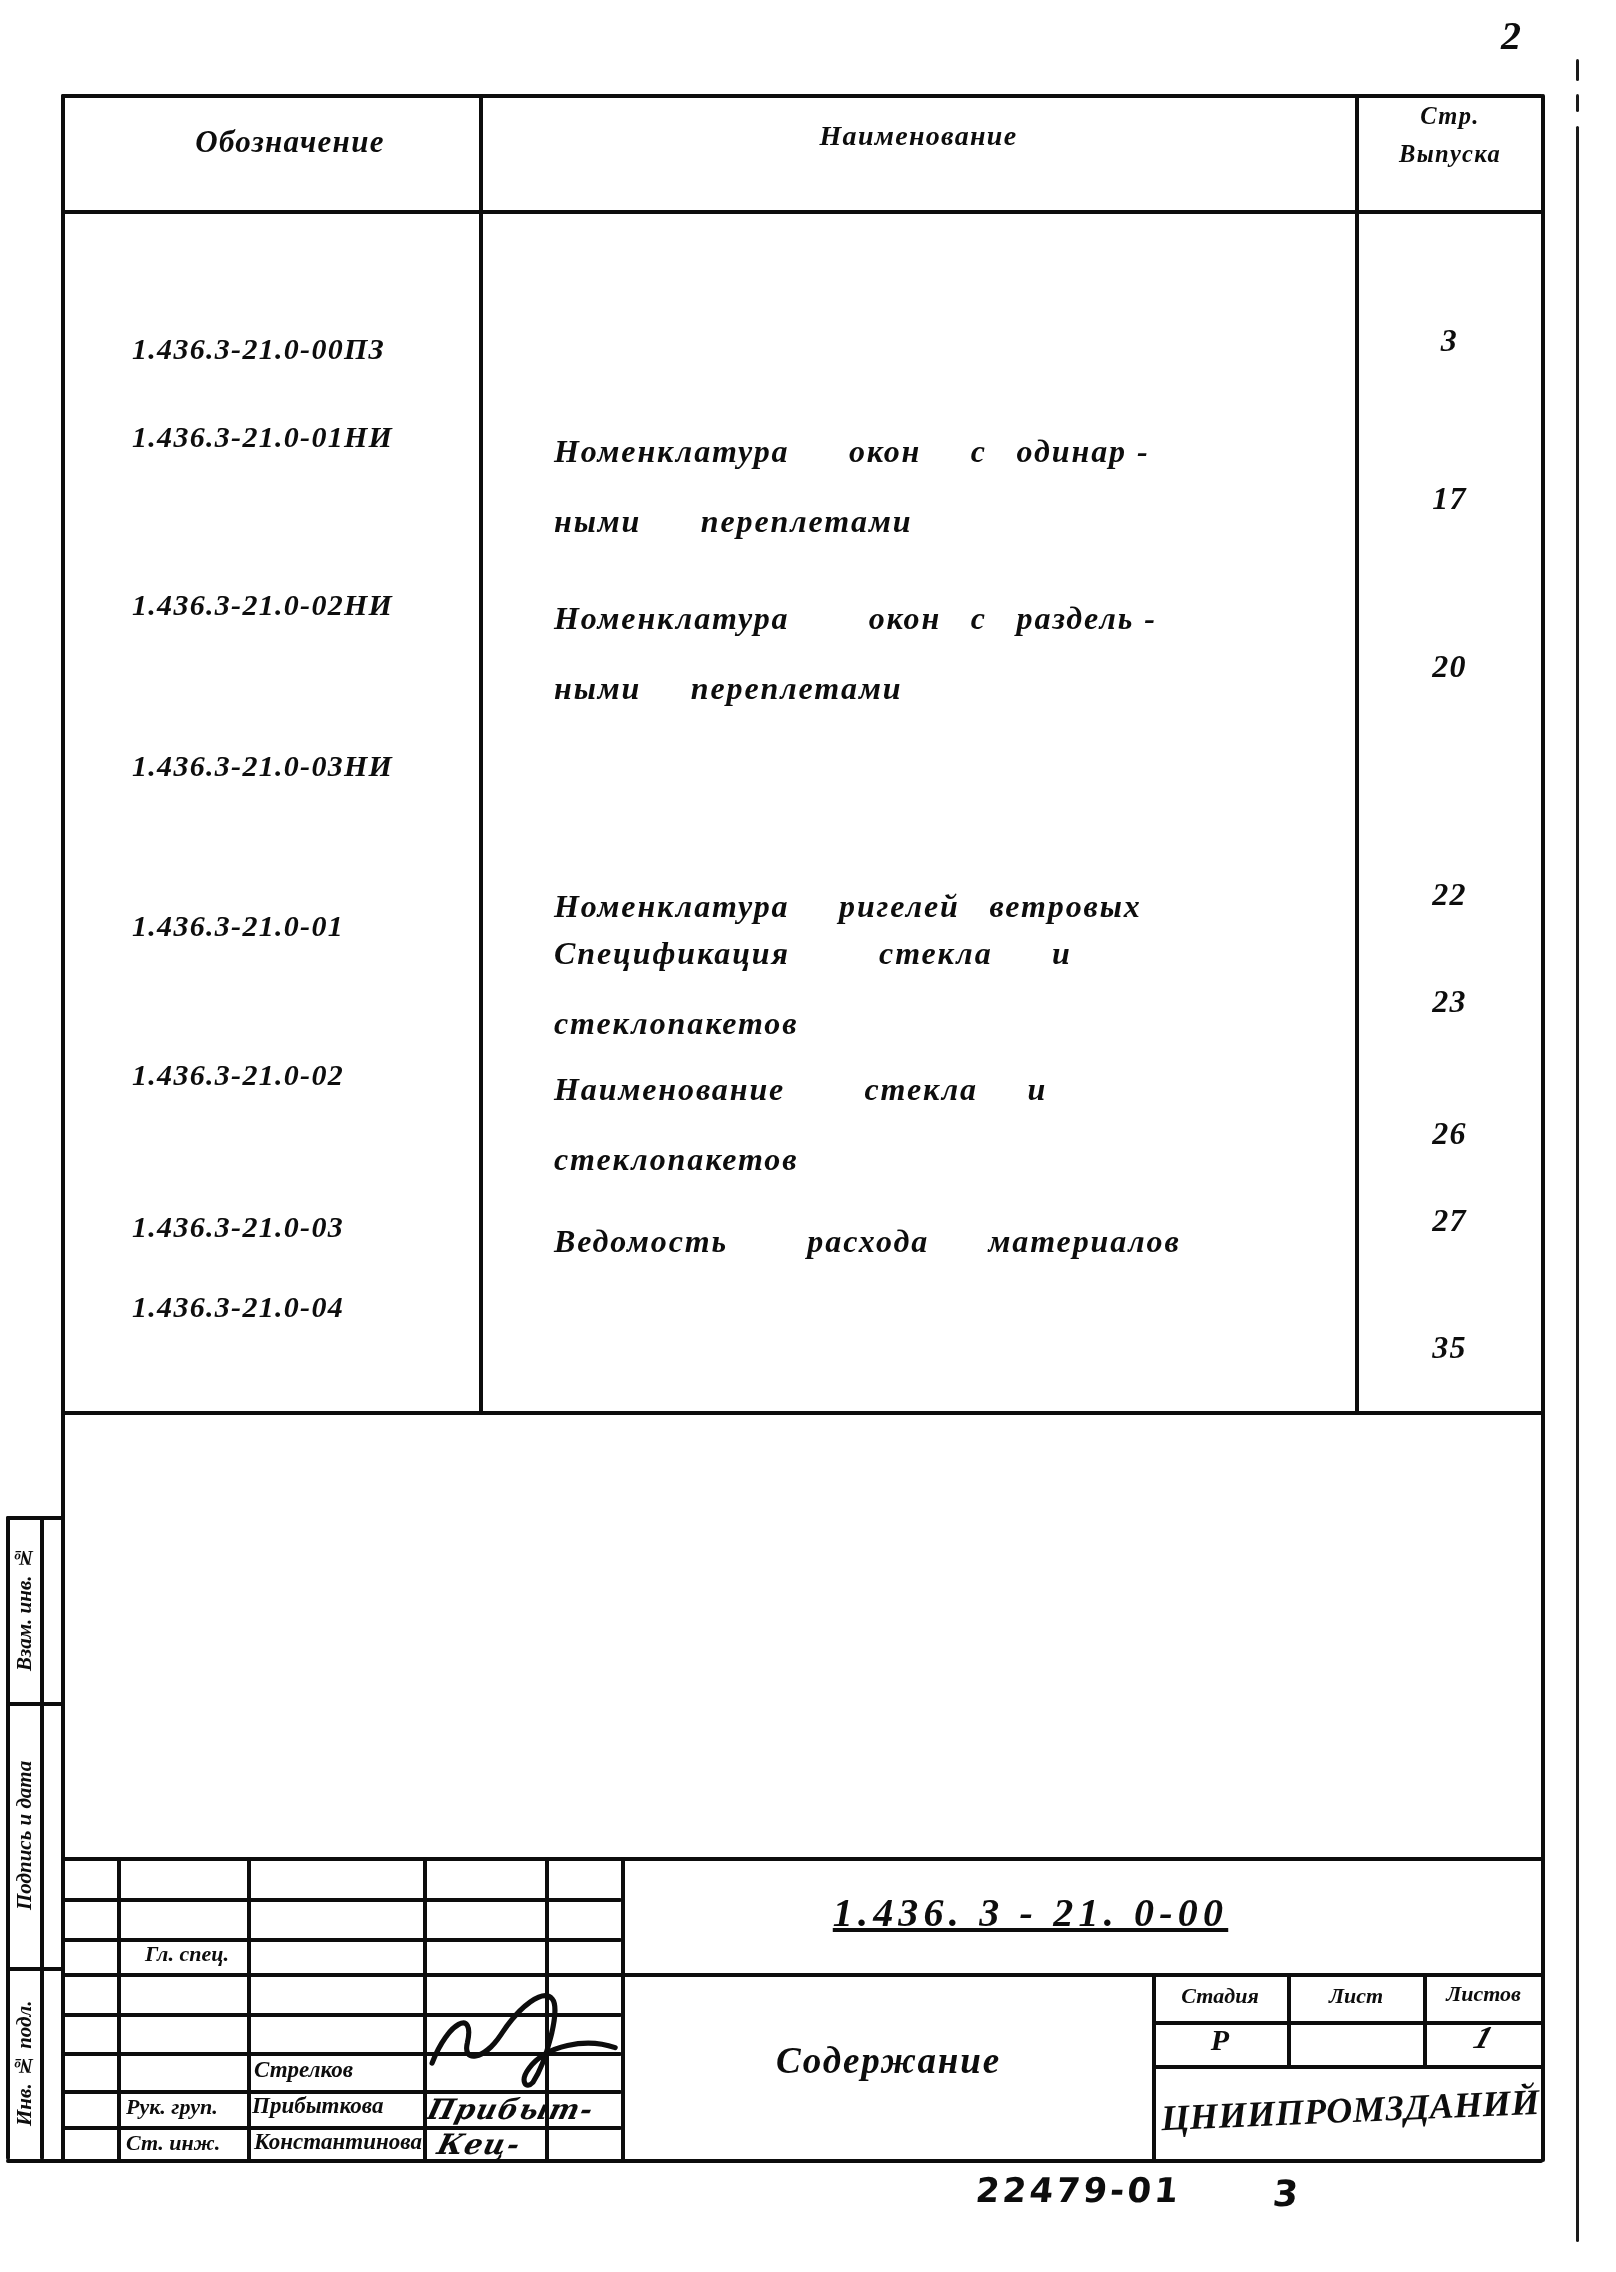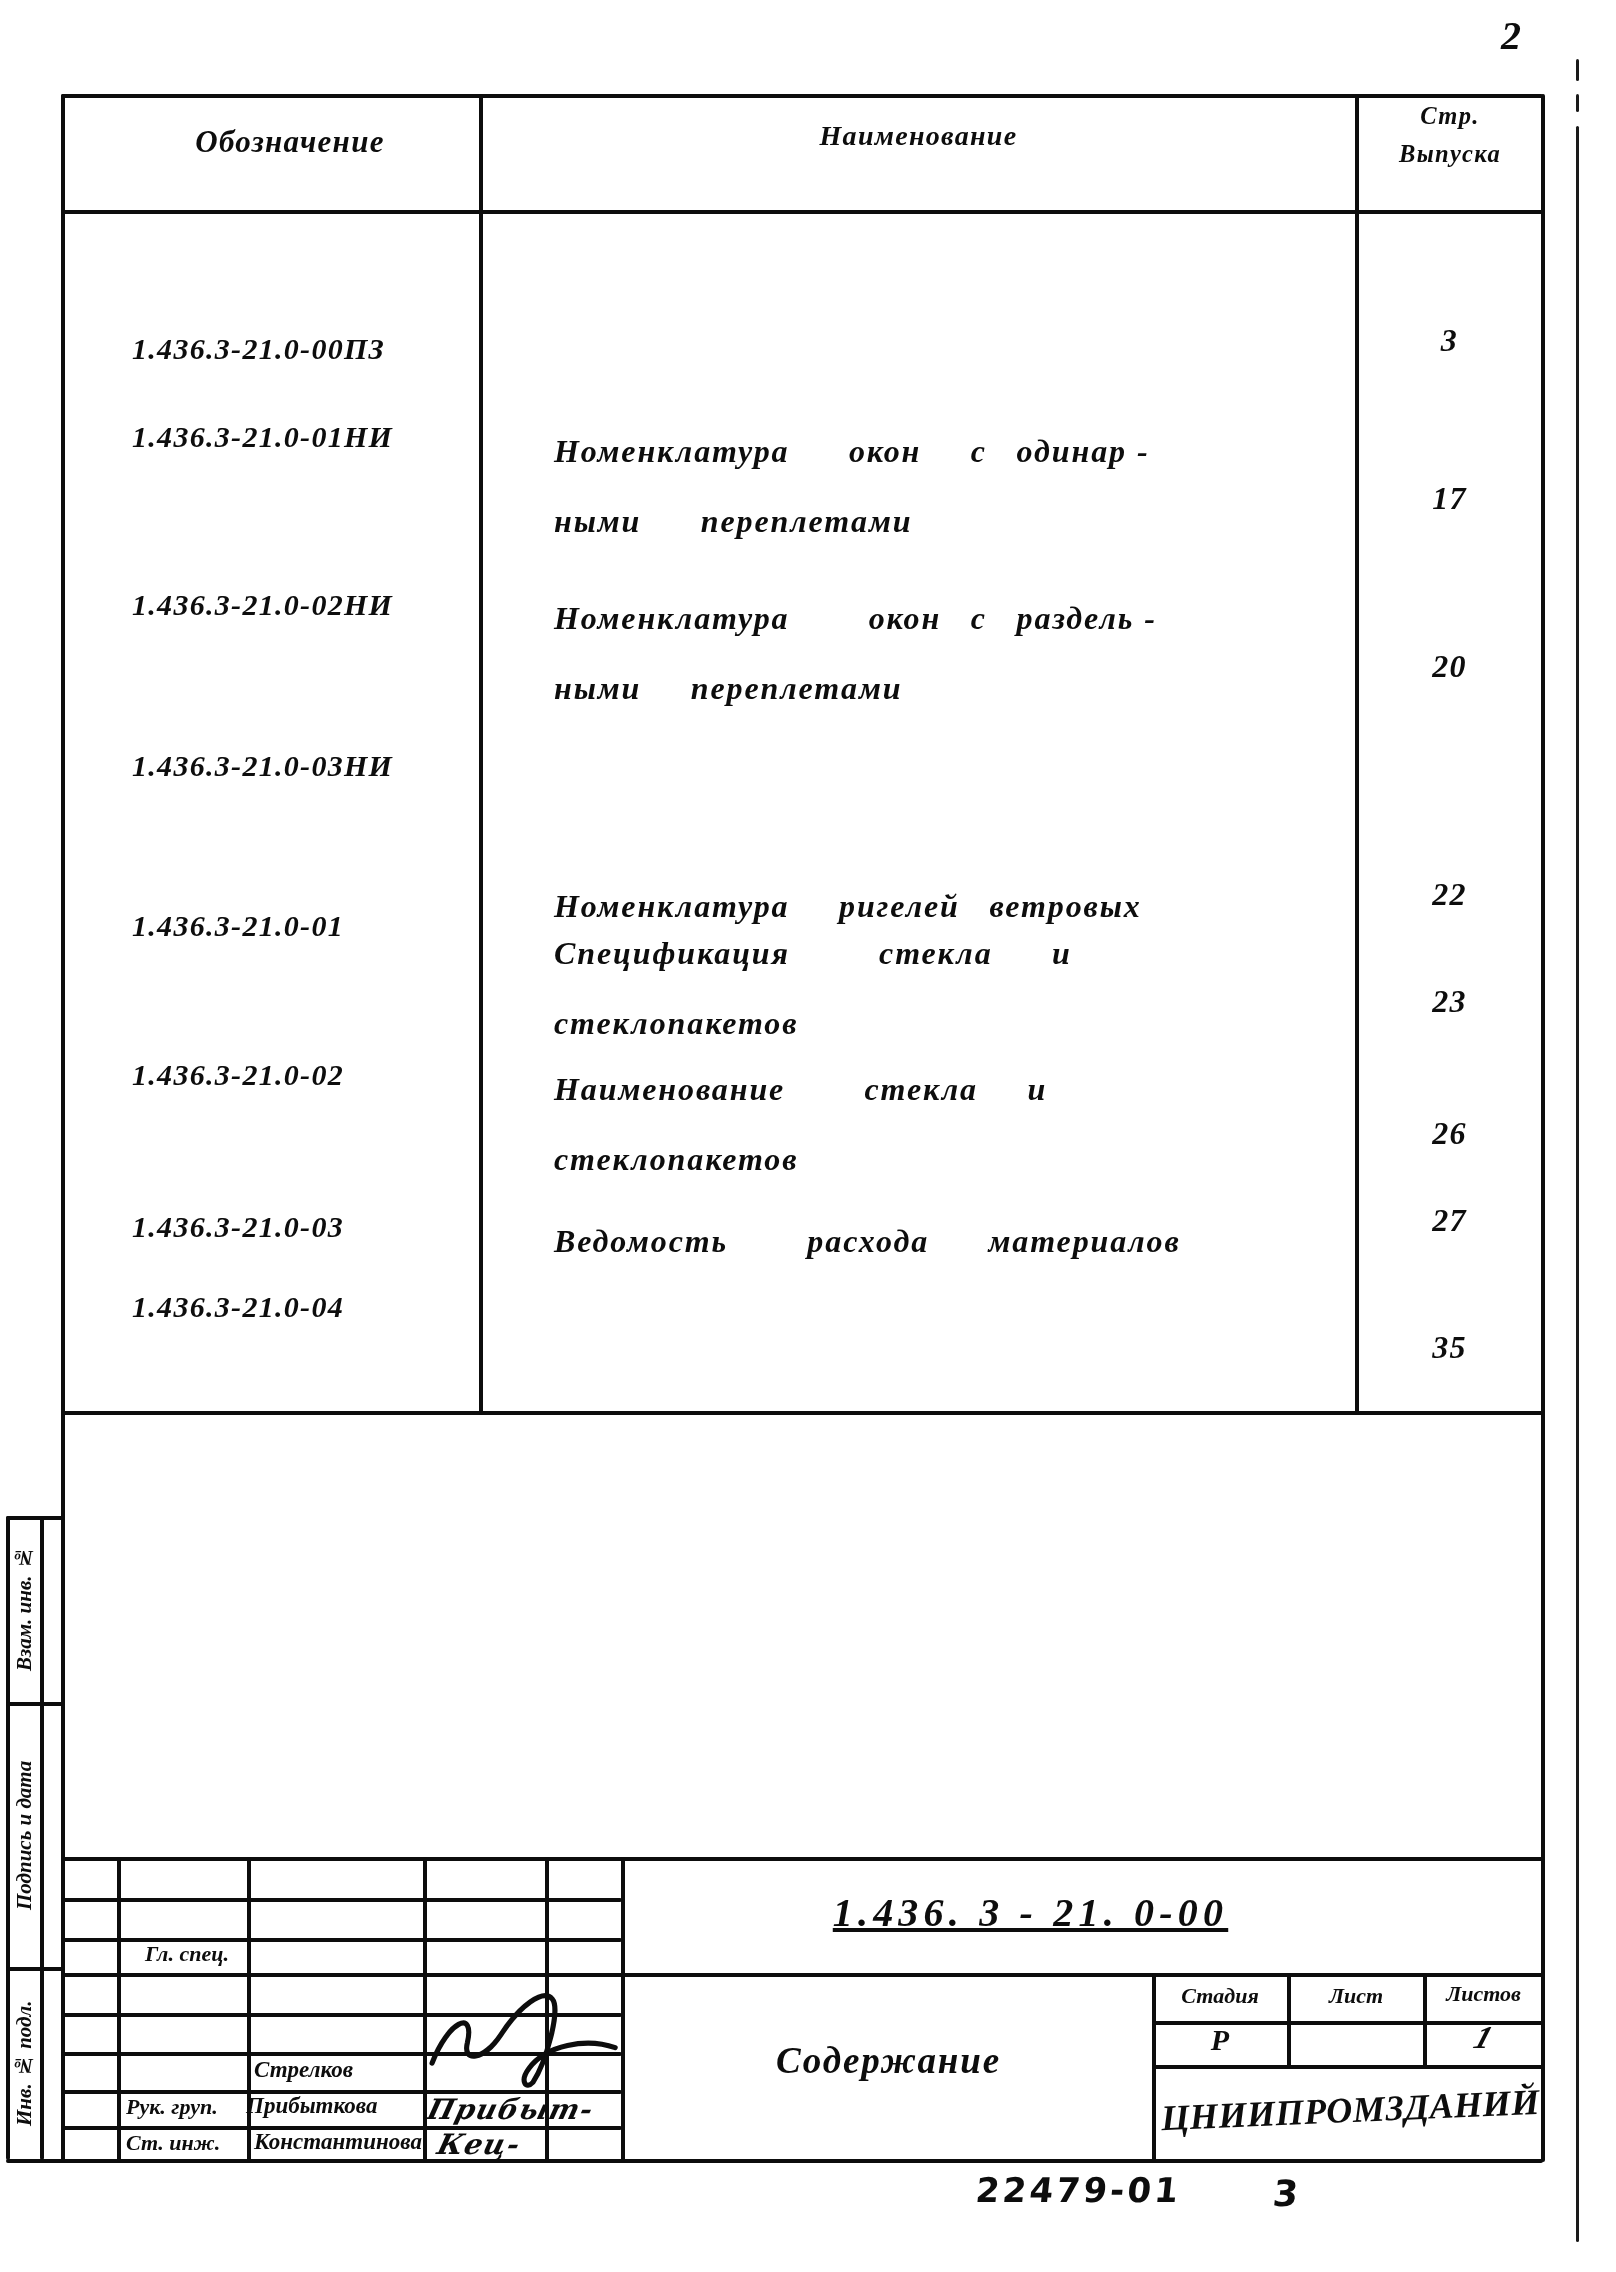--- a/index.html
+++ b/index.html
@@ -123,21 +123,21 @@
   <div class="t center small" style="left:1289px;top:1983px;width:134px;">Лист</div>
   <div class="t center small" style="left:1424px;top:1981px;width:119px;">Листов</div>
   <div class="t center" style="left:1153px;top:2023px;width:134px;font-size:30px;">Р</div>
   <div class="t center" style="left:1289px;top:2023px;width:134px;font-size:30px;"></div>
   <div class="t center" style="left:1424px;top:2019px;width:119px;font-size:32px;transform:skewX(-18deg);">1</div>
   <div class="t center" style="left:1157px;top:2089px;width:387px;font-size:36px;letter-spacing:0.6px;transform:rotate(-2.5deg);">ЦНИИПРОМЗДАНИЙ</div>
 
   <div class="t small" style="left:126px;top:1941px;margin-left:19px;">Гл. спец.</div>
   <div class="t name-cell" style="left:254px;top:2057px;">Стрелков</div>
   <div class="t small" style="left:126px;top:2094px;">Рук. груп.</div>
-  <div class="t name-cell" style="left:246px;top:2093px;">Прибыткова</div>
+  <div class="t name-cell" style="left:252px;top:2093px;">Прибыткова</div>
   <div class="t small" style="left:126px;top:2130px;">Ст. инж.</div>
   <div class="t name-cell" style="left:254px;top:2129px;">Константинова</div>
 
   <svg style="position:absolute;left:422px;top:1986px;" width="200" height="106" viewBox="0 0 310 165">
     <path d="M15 120 C40 55, 82 35, 70 88 C62 120, 95 116, 122 76 C152 30, 188 4, 202 20 C216 36, 192 120, 172 150 C161 162, 151 148, 166 128 C192 92, 255 80, 300 96" fill="none" stroke="#0d0d0d" stroke-width="8" stroke-linecap="round"></path>
   </svg>
   <div class="t script" style="left:428px;top:2093px;">Прибыт-</div>
   <div class="t script" style="left:438px;top:2128px;">Кец-</div>
 
   <div class="t marker" style="left:976px;top:2170px;font-size:34px;">22479-01</div>

